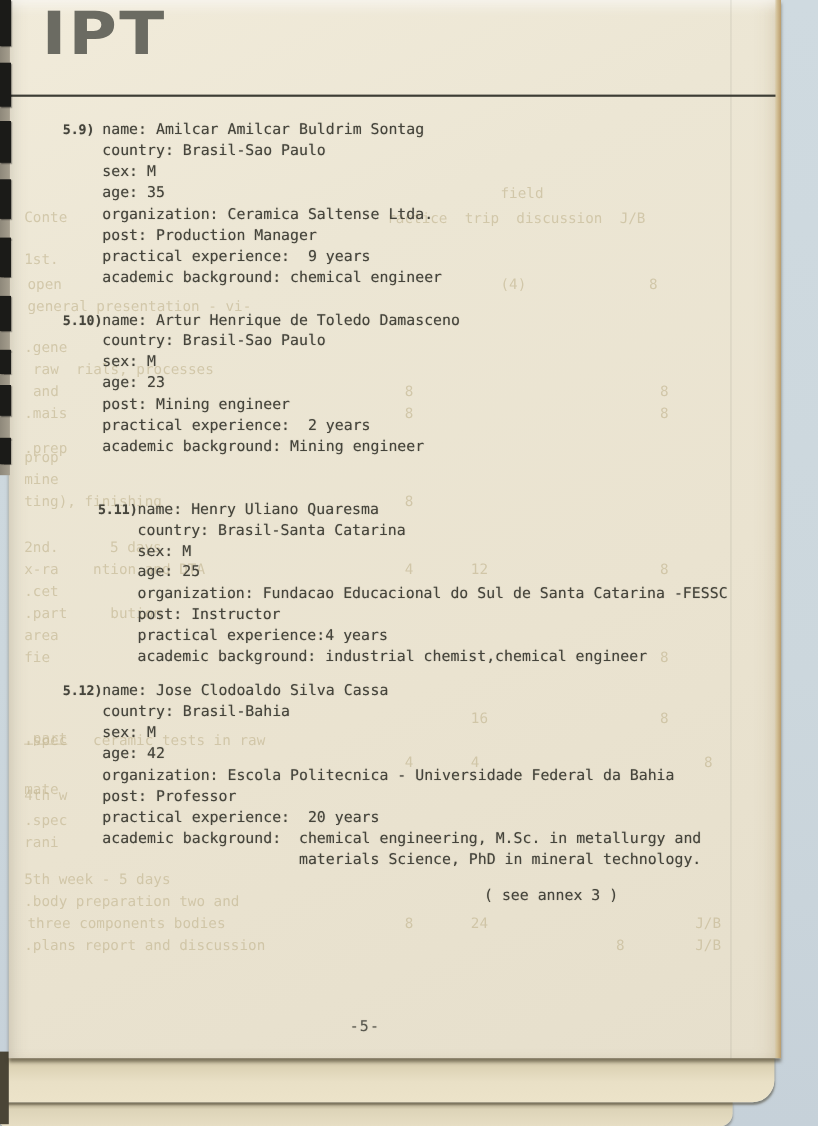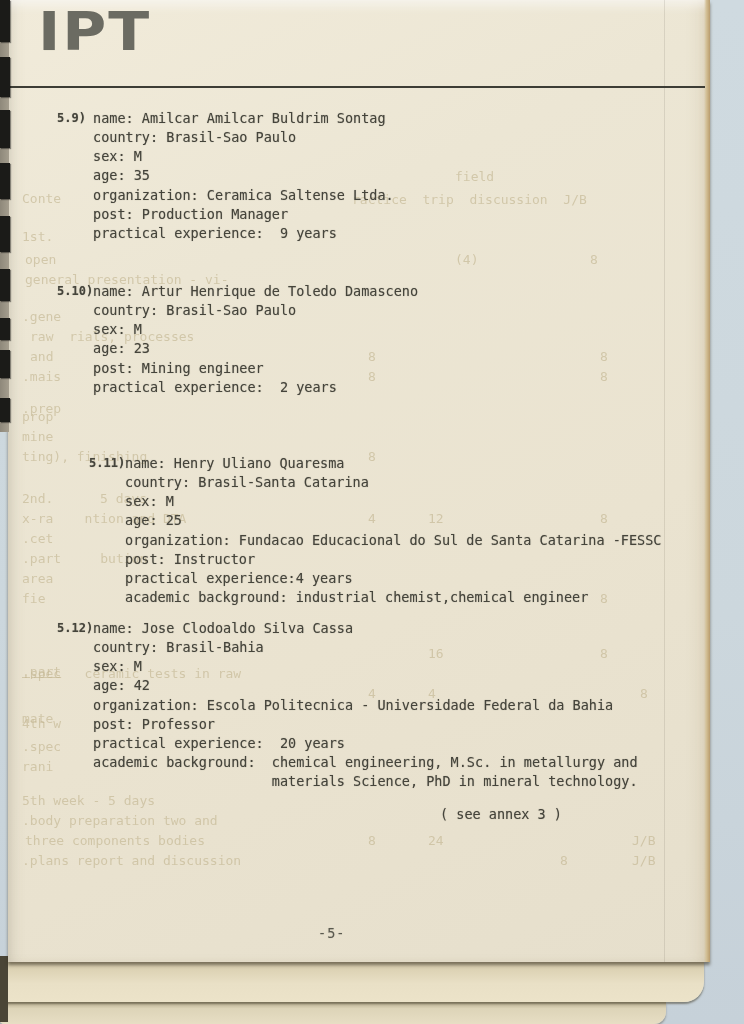--- a/index.html
+++ b/index.html
@@ -167,31 +167,33 @@
         <div class="entry" style="top: 109px;">
           <span class="num">5.9)</span>
           <div class="lines">
             <div class="tline">name: Amilcar Amilcar Buldrim Sontag</div>
             <div class="tline">country: Brasil-Sao Paulo</div>
             <div class="tline">sex: M</div>
             <div class="tline">age: 35</div>
             <div class="tline">organization: Ceramica Saltense Ltda.</div>
             <div class="tline">post: Production Manager</div>
             <div class="tline">practical experience:  9 years</div>
+            <div class="tline">academic background: chemical engineer</div>
           </div>
         </div>
         <div class="entry" style="top: 282px;">
           <span class="num">5.10)</span>
           <div class="lines">
             <div class="tline">name: Artur Henrique de Toledo Damasceno</div>
             <div class="tline">country: Brasil-Sao Paulo</div>
             <div class="tline">sex: M</div>
             <div class="tline">age: 23</div>
             <div class="tline">post: Mining engineer</div>
             <div class="tline">practical experience:  2 years</div>
+            <div class="tline">academic background: Mining engineer</div>
           </div>
         </div>
         <div class="entry" style="top: 454px; margin-left: 32px;">
           <span class="num">5.11)</span>
           <div class="lines">
             <div class="tline">name: Henry Uliano Quaresma</div>
             <div class="tline">country: Brasil-Santa Catarina</div>
             <div class="tline">sex: M</div>
             <div class="tline">age: 25</div>
             <div class="tline">organization: Fundacao Educacional do Sul de Santa Catarina -FESSC</div>

